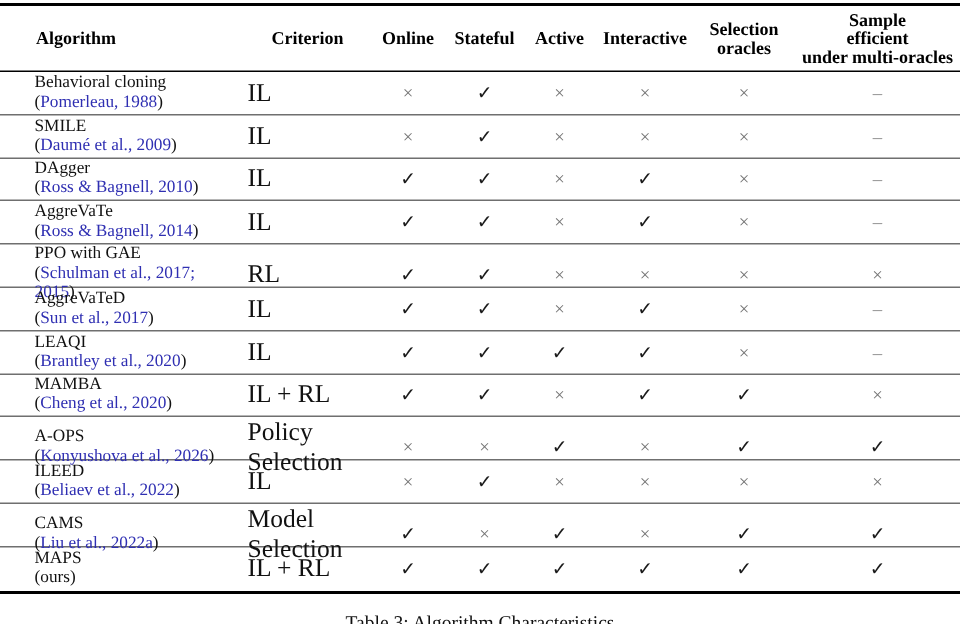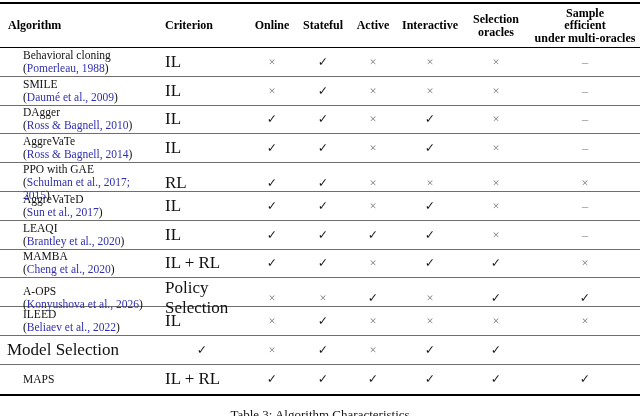--- a/index.html
+++ b/index.html
@@ -38,21 +38,21 @@
     border-bottom: none;
   }
   .hcell {
     font-weight: bold;
     font-size: 12px;
     line-height: 12.5px;
     color: #000;
     text-align: center;
     white-space: pre-line;
   }
-  .hcell.left { text-align: left; padding-left: 7px; }
+  .hcell.left { text-align: left; padding-left: 7px; margin-left: 16px; }
   .hcell.c0 { padding-left: 8px; }
   .algo-cell {
     padding-left: 23px;
     line-height: 13px;
     font-size: 11.5px;
   }
   .algo-name { color: #111; }
   .algo-cite { color: #111; }
   .cite-inner { color: #2F2FB2; }
   .cite-inner.plain { color: #111; }
@@ -220,31 +220,36 @@
           </div>
           <div class="crit-cell">IL</div>
           <div class="mark-cell mark-cross">×</div>
           <div class="mark-cell mark-check">✓</div>
           <div class="mark-cell mark-cross">×</div>
           <div class="mark-cell mark-cross">×</div>
           <div class="mark-cell mark-cross">×</div>
           <div class="mark-cell mark-cross">×</div>
         </div>
         <div class="trow body-row">
+          <div class="algo-cell">
+            <div class="algo-name">CAMS</div>
+            <div class="algo-cite">(<span class="cite-inner">Liu et al., 2022a</span>)</div>
+          </div>
           <div class="crit-cell">Model Selection</div>
           <div class="mark-cell mark-check">✓</div>
           <div class="mark-cell mark-cross">×</div>
           <div class="mark-cell mark-check">✓</div>
           <div class="mark-cell mark-cross">×</div>
           <div class="mark-cell mark-check">✓</div>
           <div class="mark-cell mark-check">✓</div>
         </div>
         <div class="trow body-row">
           <div class="algo-cell">
             <div class="algo-name">MAPS</div>
+            <div class="algo-cite">(<span class="cite-inner plain">ours</span>)</div>
           </div>
           <div class="crit-cell">IL + RL</div>
           <div class="mark-cell mark-check">✓</div>
           <div class="mark-cell mark-check">✓</div>
           <div class="mark-cell mark-check">✓</div>
           <div class="mark-cell mark-check">✓</div>
           <div class="mark-cell mark-check">✓</div>
           <div class="mark-cell mark-check">✓</div>
         </div>
       </div>

